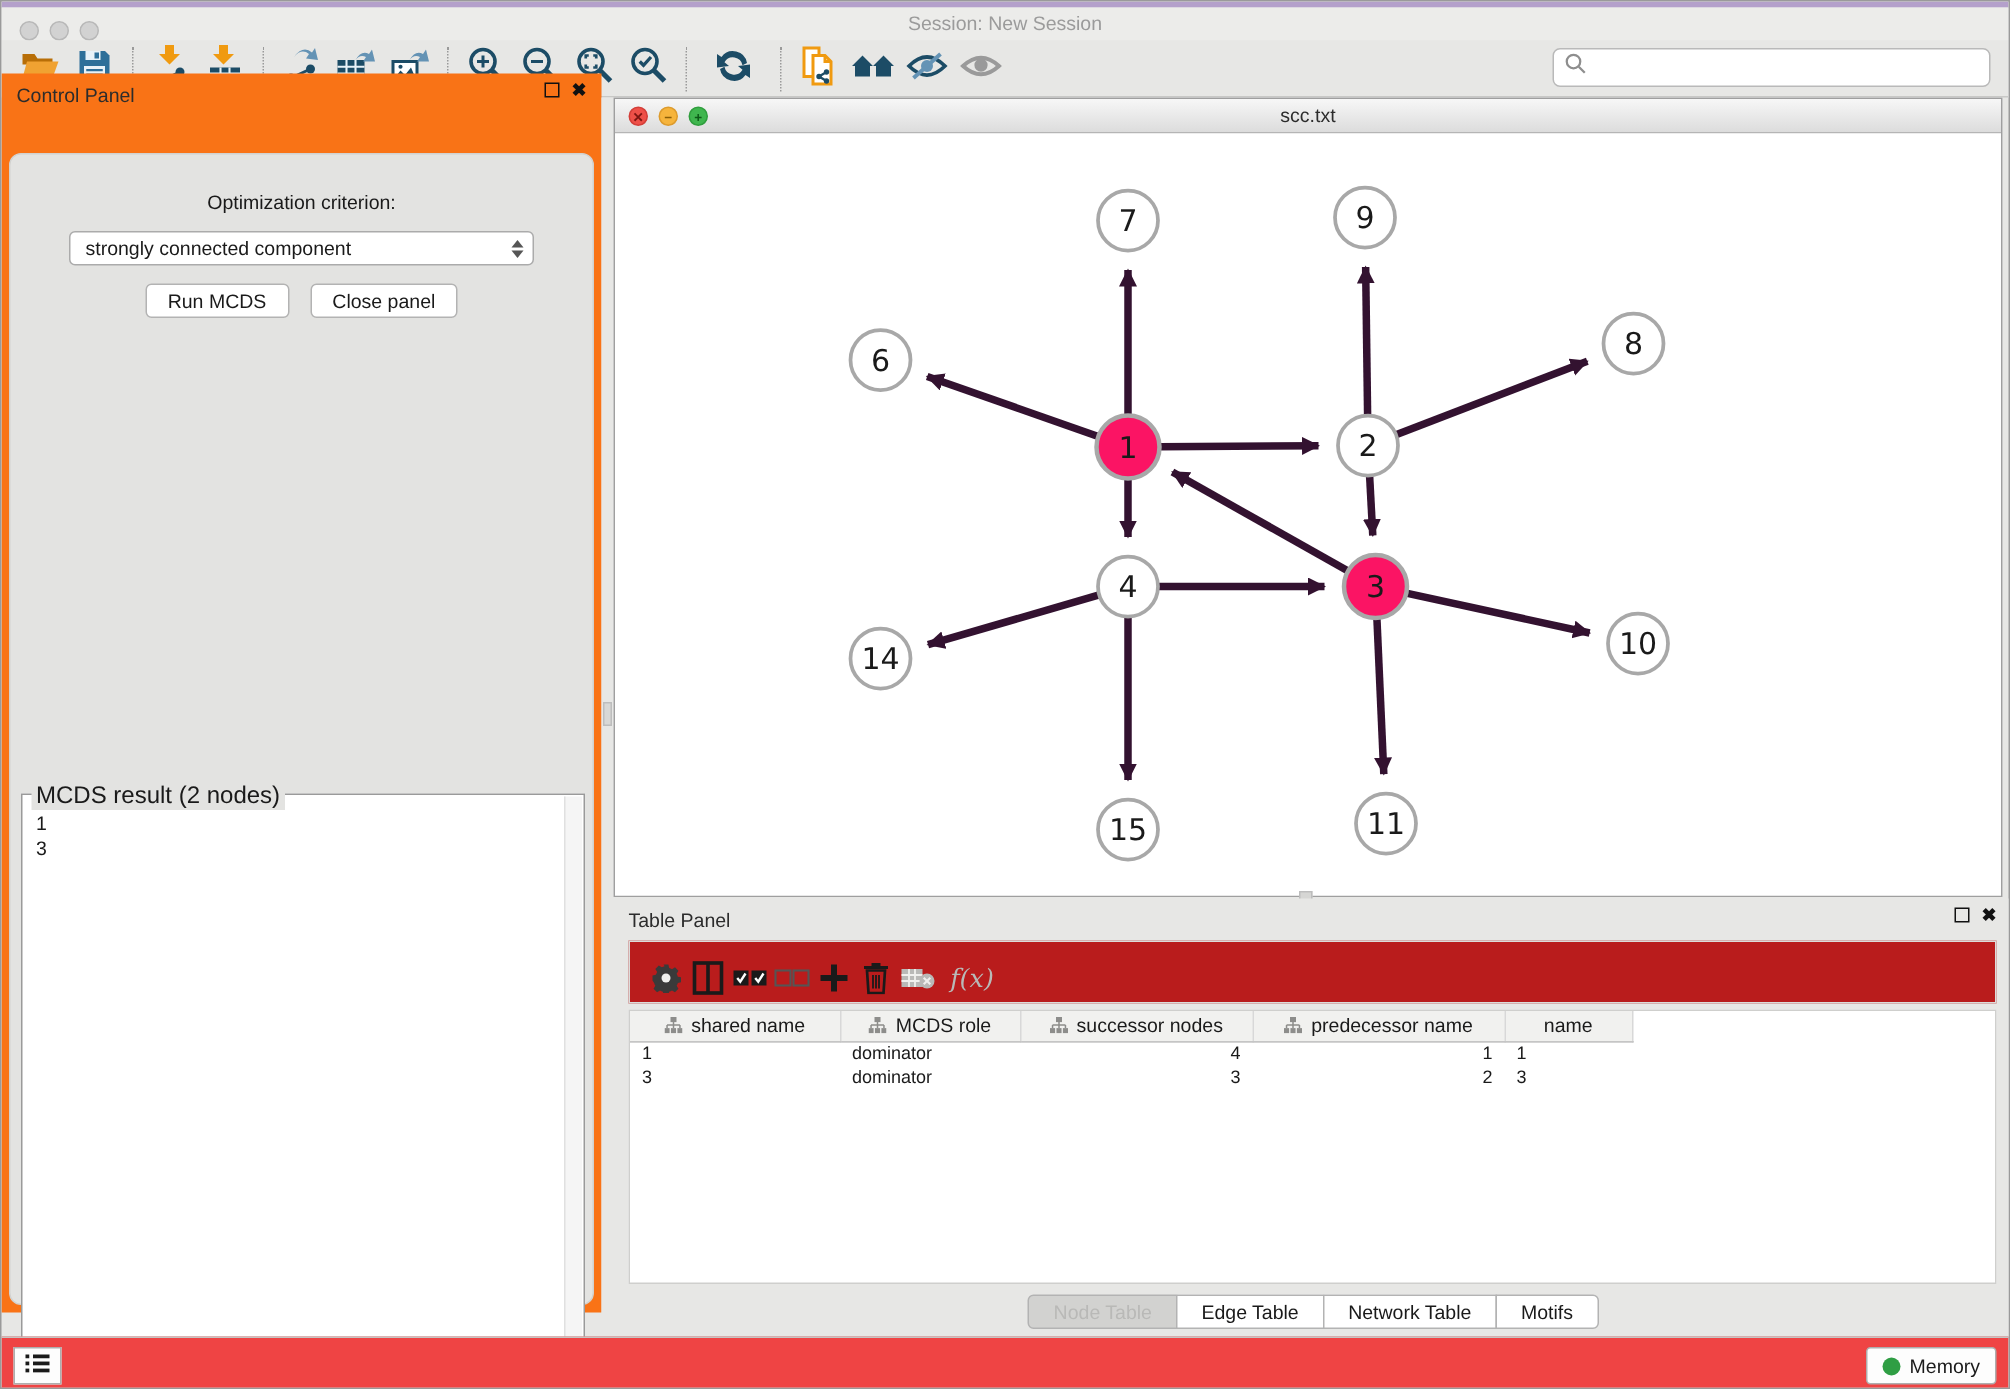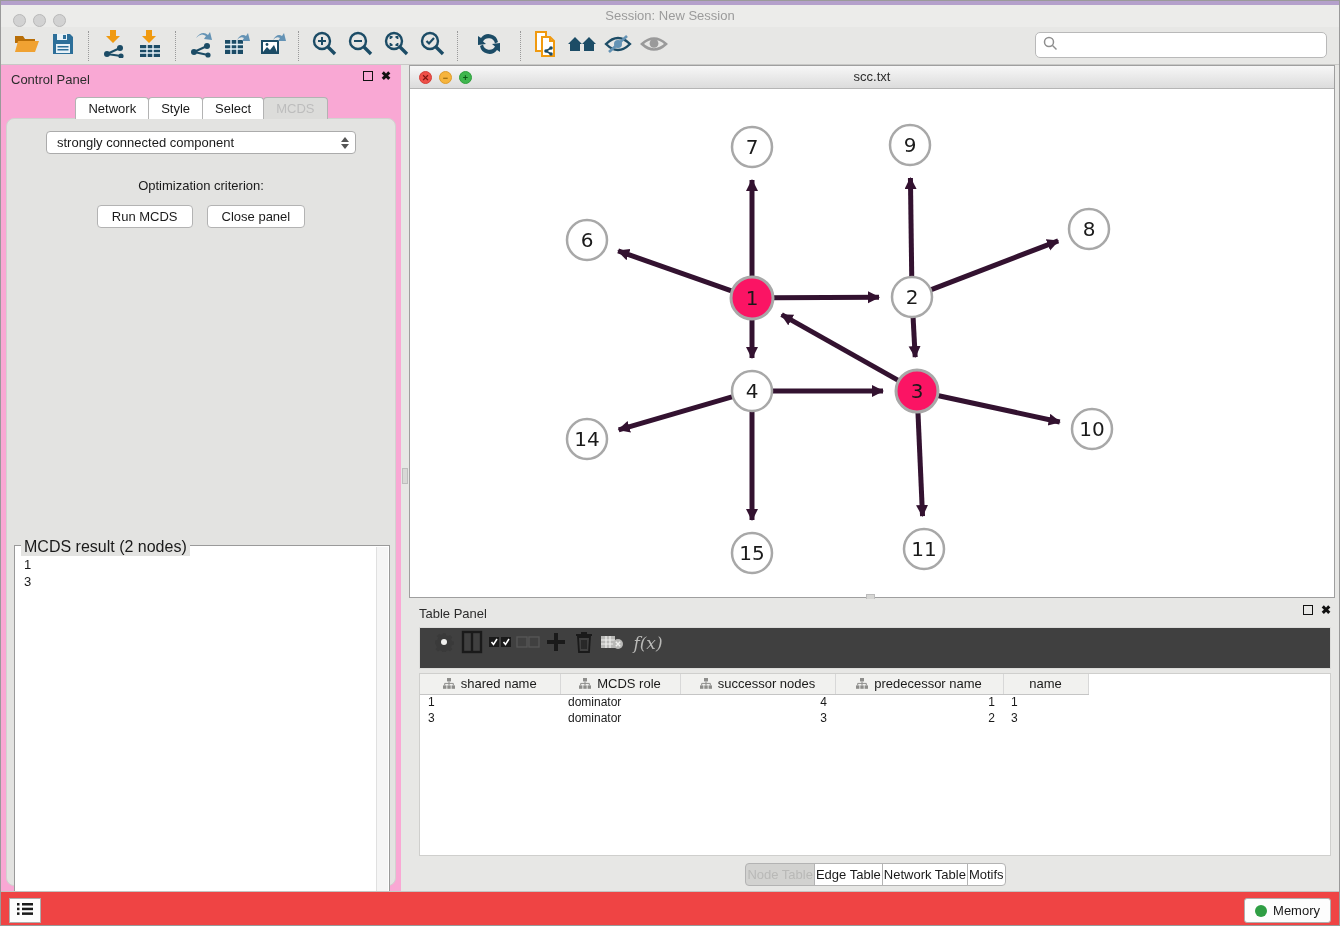--- a/index.html
+++ b/index.html
@@ -14,21 +14,21 @@
   .traffic.gray { background:#d2d2d2; border:1px solid #b8b8b8; }
 
   
   #toolbar { position:absolute; left:0; top:26px; width:100%; height:38px; background:#e7e7e5; border-bottom:1px solid #c8c8c6; display:flex; align-items:center; padding-left:8px; }
   .tb-btn { width:36px; height:34px; display:flex; align-items:center; justify-content:center; background:transparent; border:none; cursor:default; }
   .tb-sep { width:1px; height:30px; border-left:1px dotted #9a9a9a; margin:0 7px; }
   #search-wrap { position:absolute; right:12px; top:31px; width:292px; height:26px; background:#fff; border:1px solid #b9b9b9; border-radius:5px; display:flex; align-items:center; padding-left:7px; }
   #search-wrap input { border:none; outline:none; flex:1; font-size:13px; color:#333; background:transparent; margin-left:5px; }
 
   
-  #control-panel { position:absolute; left:0; top:64px; width:400px; height:826px; background:#f9a8d4; }
+  #control-panel { position:absolute; left:0; top:48px; width:400px; height:826px; background:#f97316; }
   .panel-head { position:relative; height:26px; }
   .panel-head .ph-title { font-size:13px; color:#2c2c2c; padding:7px 0 0 10px; }
   .ph-icons { position:absolute; right:10px; top:6px; display:flex; gap:8px; align-items:center; }
   .float-ic { width:10px; height:10px; border:1.5px solid #111; display:inline-block; }
   .close-ic { font-size:12px; font-weight:bold; color:#111; line-height:10px; }
   #cp-tabs { position:absolute; left:0; top:32px; width:100%; display:flex; justify-content:center; z-index:2; }
   .tab { font-size:13px; padding:3px 12px; border:1px solid #b3b3b3; background:#fff; color:#1a1a1a; border-bottom:none; border-radius:4px 4px 0 0; margin-right:-1px; }
   .tab.sel-gray { background:#dcdcda; color:#bdbdbd; }
   #cp-body { position:absolute; left:5px; top:53px; width:390px; height:768px; background:#e3e3e1; border:1px solid #d2d2d0; border-radius:8px; }
   #opt-label { text-align:center; font-size:13px; color:#1a1a1a; margin-top:24px; }
@@ -53,30 +53,30 @@
   #net-title .title { text-align:center; font-size:13px; color:#2c2c2c; line-height:22px; }
   .tl { position:absolute; top:5px; width:13px; height:13px; border-radius:50%; font-size:9px; font-weight:bold; text-align:center; line-height:13px; }
   .tl.red { background:#ee5048; border:1px solid #d33e38; color:#7c1511; }
   .tl.yel { background:#f6b43c; border:1px solid #dd9b2c; color:#8a5e07; }
   .tl.grn { background:#3fb64e; border:1px solid #2f9e3d; color:#0c5a17; }
   #graph-area { position:relative; width:924px; height:508px; background:#fff; }
   #net-resize { position:absolute; left:456px; bottom:-5px; width:9px; height:8px; background:#d6d6d4; border:1px solid #bdbdbd; }
 
   
   #table-panel { position:absolute; left:408px; top:598px; width:932px; height:292px; background:#e7e7e5; }
-  #tp-toolbar { position:absolute; left:10px; top:28px; width:912px; height:42px; background:#404040; border:1px solid #dcdcda; display:flex; align-items:flex-start; padding-left:10px; }
+  #tp-toolbar { position:absolute; left:10px; top:28px; width:912px; height:42px; background:#b91c1c; border:1px solid #dcdcda; display:flex; align-items:flex-end; padding-left:10px; }
   .tpt-btn { width:28px; height:30px; display:flex; align-items:center; justify-content:center; background:transparent; border:none; }
   #node-table { position:absolute; left:10px; top:74px; width:912px; height:183px; background:#fff; border:1px solid #cfcfcd; overflow:hidden; }
   table { border-collapse:collapse; font-size:12px; color:#1a1a1a; }
   th { background:#f1f1ef; border-right:1px solid #d8d8d8; border-bottom:1px solid #c5c5c5; font-weight:normal; font-size:13px; height:20px; padding:0 6px; white-space:nowrap; }
   th .th-inner { display:flex; align-items:center; justify-content:center; gap:6px; }
   td { height:16px; padding:0 8px; white-space:nowrap; }
   td.al { text-align:left; } td.ar { text-align:right; }
   #tp-tabs { position:absolute; left:0; bottom:5px; width:100%; display:flex; justify-content:center; }
-  .btab { font-size:13px; padding:3px 1px; border:1px solid #b3b3b3; background:#fff; color:#1a1a1a; margin-right:-1px; }
+  .btab { font-size:13px; padding:3px 16px; border:1px solid #b3b3b3; background:#fff; color:#1a1a1a; margin-right:-1px; }
   .btab:first-child { border-radius:4px 0 0 4px; }
   .btab:last-child { border-radius:0 4px 4px 0; }
   .btab.sel-gray { background:#d2d2d0; color:#b9b9b7; }
 
   
   #statusbar { position:absolute; left:0; top:890px; width:100%; height:36px; background:#ef4444; border-top:1px solid #c4c4c2; }
   #list-btn { position:absolute; left:8px; top:6px; width:32px; height:25px; background:#fdfdfd; border:1px solid #aeaeae; display:flex; align-items:center; justify-content:center; }
   #memory-btn { position:absolute; right:8px; top:6px; height:25px; background:#fdfdfd; border:1px solid #aeaeae; border-radius:3px; display:flex; align-items:center; gap:6px; padding:0 10px; font-size:13px; color:#1a1a1a; }
   #memory-dot { width:12px; height:12px; border-radius:50%; background:#2f9e44; }
   .fx { font-family:"DejaVu Serif", serif; font-style:italic; font-size:17px; color:#b9b9b7; }
@@ -231,35 +231,29 @@
   </div>
 
   <div id="control-panel">
     <div class="panel-head">
       <div class="ph-title">Control Panel</div>
       <div class="ph-icons">
         <span class="float-ic"></span>
         <span class="close-ic">✖</span>
       </div>
     </div>
-    <div id="cp-tabs">
-        <div class="tab">Network</div>
-        <div class="tab">Style</div>
-        <div class="tab">Select</div>
-        <div class="tab sel-gray">MCDS</div>
-      </div>
     <div id="cp-body">
+      <div id="opt-label">Optimization criterion:</div>
       <div id="criterion">
         <span>strongly connected component</span>
         <span class="stepper">
             <span class="tri-up"></span>
             <span class="tri-dn"></span>
           </span>
       </div>
-      <div id="opt-label">Optimization criterion:</div>
       <div id="cp-buttons">
         <button class="btn">Run MCDS</button>
         <button class="btn">Close panel</button>
       </div>
       <div id="mcds-result">
         <span id="mcds-legend">MCDS result (2 nodes)</span>
         <div id="mcds-list">1
 3</div>
         <div id="mcds-scroll"></div>
       </div>

